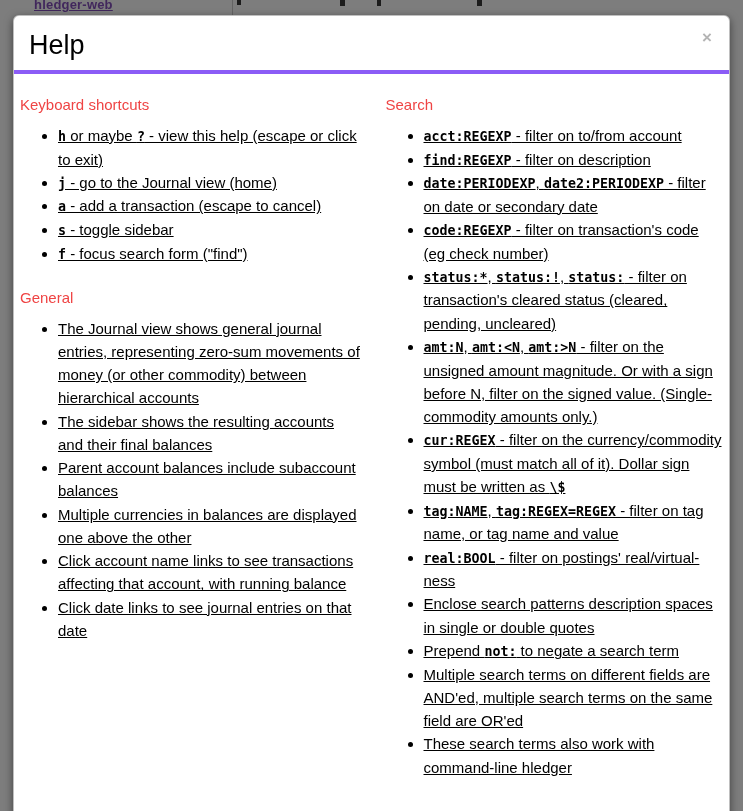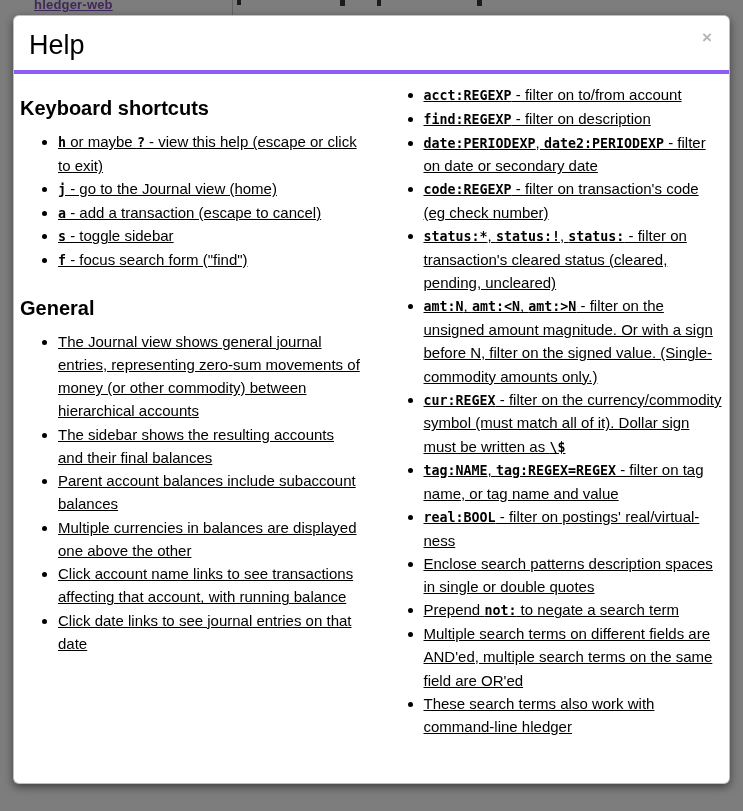--- a/index.html
+++ b/index.html
@@ -36,21 +36,21 @@
   .modal-close{
     position:absolute;top:9px;right:13px;
     font-size:17px;font-weight:700;color:#b4b4b4;
     cursor:pointer;line-height:1;padding:4px;
   }
   .modal-body{display:flex;padding:0 6px 22px;}
   .col{width:50%;box-sizing:border-box;}
   .col-left{padding:0 10px 0 0;}
   .col-right{padding:0 0 0 14px;}
 
-  .sec-h{font-size:20px;font-weight:700;color:#000000;margin:21px 0 0;line-height:1.3;}
+  .sec-h{font-size:15px;font-weight:400;color:#ef4444;margin:21px 0 0;line-height:1.3;}
   ul{margin:9px 0 23px;padding-left:38px;text-decoration:underline;}
   li{font-size:15px;line-height:1.55;color:#000;}
   code{
     font-family:"DejaVu Sans Mono","Liberation Mono",monospace;
     font-weight:700;font-size:13.3px;color:#000;
   }
 </style>
 </head>
 <body>
 
@@ -82,20 +82,21 @@
         <ul>
           <li>The Journal view shows general journal entries, representing zero-sum movements of money (or other commodity) between hierarchical accounts</li>
           <li>The sidebar shows the resulting accounts and their final balances</li>
           <li>Parent account balances include subaccount balances</li>
           <li>Multiple currencies in balances are displayed one above the other</li>
           <li>Click account name links to see transactions affecting that account, with running balance</li>
           <li>Click date links to see journal entries on that date</li>
         </ul>
       </div>
     <div class="col col-right">
+        <h2 class="sec-h">Search</h2>
         <ul>
           <li><code>acct:REGEXP</code> - filter on to/from account</li>
           <li><code>find:REGEXP</code> - filter on description</li>
           <li><code>date:PERIODEXP</code>, <code>date2:PERIODEXP</code> - filter on date or secondary date</li>
           <li><code>code:REGEXP</code> - filter on transaction's code (eg check number)</li>
           <li><code>status:*</code>, <code>status:!</code>, <code>status:</code> - filter on transaction's cleared status (cleared, pending, uncleared)</li>
           <li><code>amt:N</code>, <code>amt:&lt;N</code>, <code>amt:&gt;N</code> - filter on the unsigned amount magnitude. Or with a sign before N, filter on the signed value. (Single-commodity amounts only.)</li>
           <li><code>cur:REGEX</code> - filter on the currency/commodity symbol (must match all of it). Dollar sign must be written as <code>\$</code></li>
           <li><code>tag:NAME</code>, <code>tag:REGEX=REGEX</code> - filter on tag name, or tag name and value</li>
           <li><code>real:BOOL</code> - filter on postings' real/virtual-ness</li>

